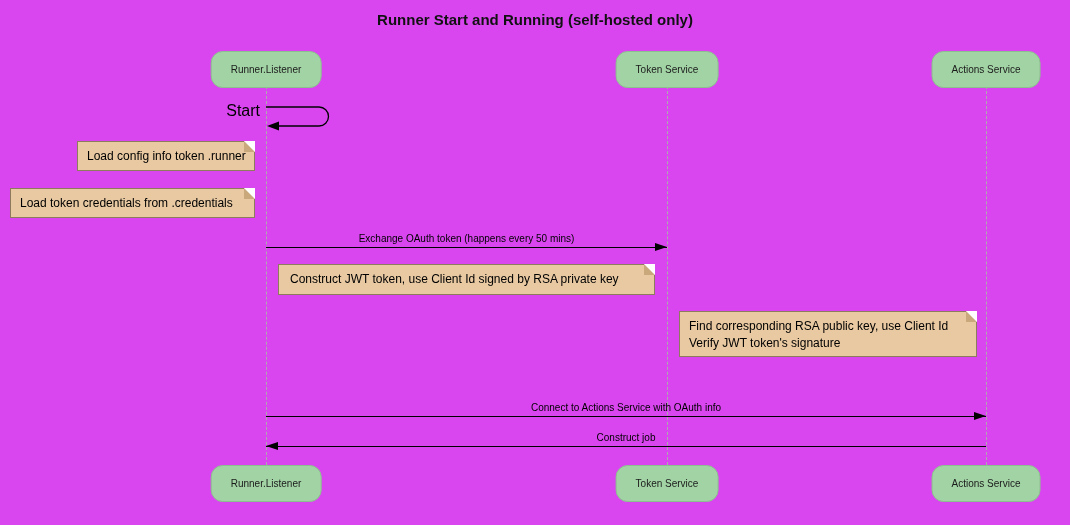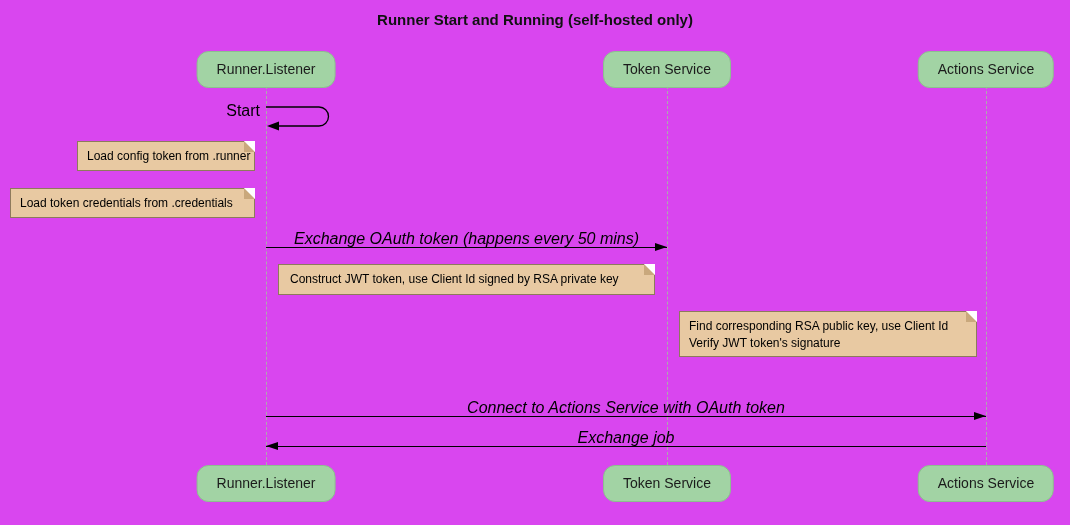--- a/index.html
+++ b/index.html
@@ -18,42 +18,41 @@
   }
   .title{
     position:absolute;left:0;top:11px;width:1070px;text-align:center;
     font-size:15px;font-weight:bold;color:#111;
   }
   .participant{
     position:absolute;transform:translateX(-50%);
     background:var(--participant-fill);
     border:1px solid var(--participant-border);
     border-radius:12px;height:35px;line-height:35px;
-    padding:0 19px;font-size:14px;color:#1b1b1b;white-space:nowrap;
+    padding:0 19px;font-size:10px;color:#1b1b1b;white-space:nowrap;
   }
   .lifeline{
     position:absolute;top:86px;height:379px;width:0;
     border-left:1px dashed var(--lifeline);
   }
   .note{
     position:absolute;background:var(--note-fill);
     border:1px solid var(--note-border);
     font-size:12px;line-height:17px;
     padding:6px 9px;box-sizing:border-box;white-space:nowrap;
   }
   .fold{
     position:absolute;top:-1px;right:-1px;width:0;height:0;
     border-style:solid;border-width:0 11px 11px 0;
     border-color:#ffffff #ffffff var(--note-fold) transparent;
   }
   .message{position:absolute;}
   .msg-label{
-    text-align:center;font-size:16px;line-height:15px;margin-bottom:1px;
+    text-align:center;font-size:10px;line-height:15px;margin-bottom:1px;
     white-space:nowrap;
-    font-style:italic;
   }
   .msg-line{position:relative;height:0;border-top:1px solid var(--arrow);}
   .head{position:absolute;width:0;height:0;top:-5px;}
   .head-right{right:0;border-left:12px solid var(--arrow);border-top:4.5px solid transparent;border-bottom:4.5px solid transparent;}
   .head-left{left:0;border-right:12px solid var(--arrow);border-top:4.5px solid transparent;border-bottom:4.5px solid transparent;}
   .self-label{
     position:absolute;left:190px;top:103px;width:70px;text-align:right;
     font-size:16px;line-height:15px;white-space:nowrap;
   }
   .self-loop{position:absolute;left:266px;top:104px;}
@@ -74,21 +73,21 @@
   <div class="participant" style="left:986px;top:51px;">Actions Service</div>
 
   <div class="self-label">Start</div>
   <svg class="self-loop" width="68" height="28" viewBox="0 0 68 28">
     <path d="M0,3 H53 A9.5,9.5 0 0 1 53,22 H12" fill="none" stroke="#000" stroke-width="1.3"></path>
     <polygon points="13,17.5 13,26.5 1,22" fill="#000"></polygon>
   </svg>
 
   <div class="note" style="left:77px;top:141px;width:178px;height:30px;line-height:16px;">
     <span class="fold"></span>
-    <span>Load config token from .runner</span>
+    <span>Load config info token .runner</span>
   </div>
 
   <div class="note" style="left:10px;top:188px;width:245px;height:30px;line-height:16px;">
     <span class="fold"></span>
     <span>Load token credentials from .credentials</span>
   </div>
 
   <div class="message" style="left:266px;top:231px;width:401px;">
     <div class="msg-label">Exchange OAuth token (happens every 50 mins)</div>
     <div class="msg-line">
@@ -102,28 +101,28 @@
   </div>
 
   <div class="note" style="left:679px;top:311px;width:298px;height:46px;">
     <span class="fold"></span>
     <div>Find corresponding RSA public key, use Client Id</div>
     <div>Verify JWT token's signature</div>
   </div>
 
 
   <div class="message" style="left:266px;top:400px;width:720px;">
-    <div class="msg-label">Connect to Actions Service with OAuth token</div>
+    <div class="msg-label">Connect to Actions Service with OAuth info</div>
     <div class="msg-line">
       <span class="head head-right"></span>
     </div>
   </div>
 
   <div class="message" style="left:266px;top:430px;width:720px;">
-    <div class="msg-label">Exchange job</div>
+    <div class="msg-label">Construct job</div>
     <div class="msg-line">
       <span class="head head-left"></span>
     </div>
   </div>
 
   <div class="participant" style="left:266px;top:465px;">Runner.Listener</div>
   <div class="participant" style="left:667px;top:465px;">Token Service</div>
   <div class="participant" style="left:986px;top:465px;">Actions Service</div>
 
 </div>

